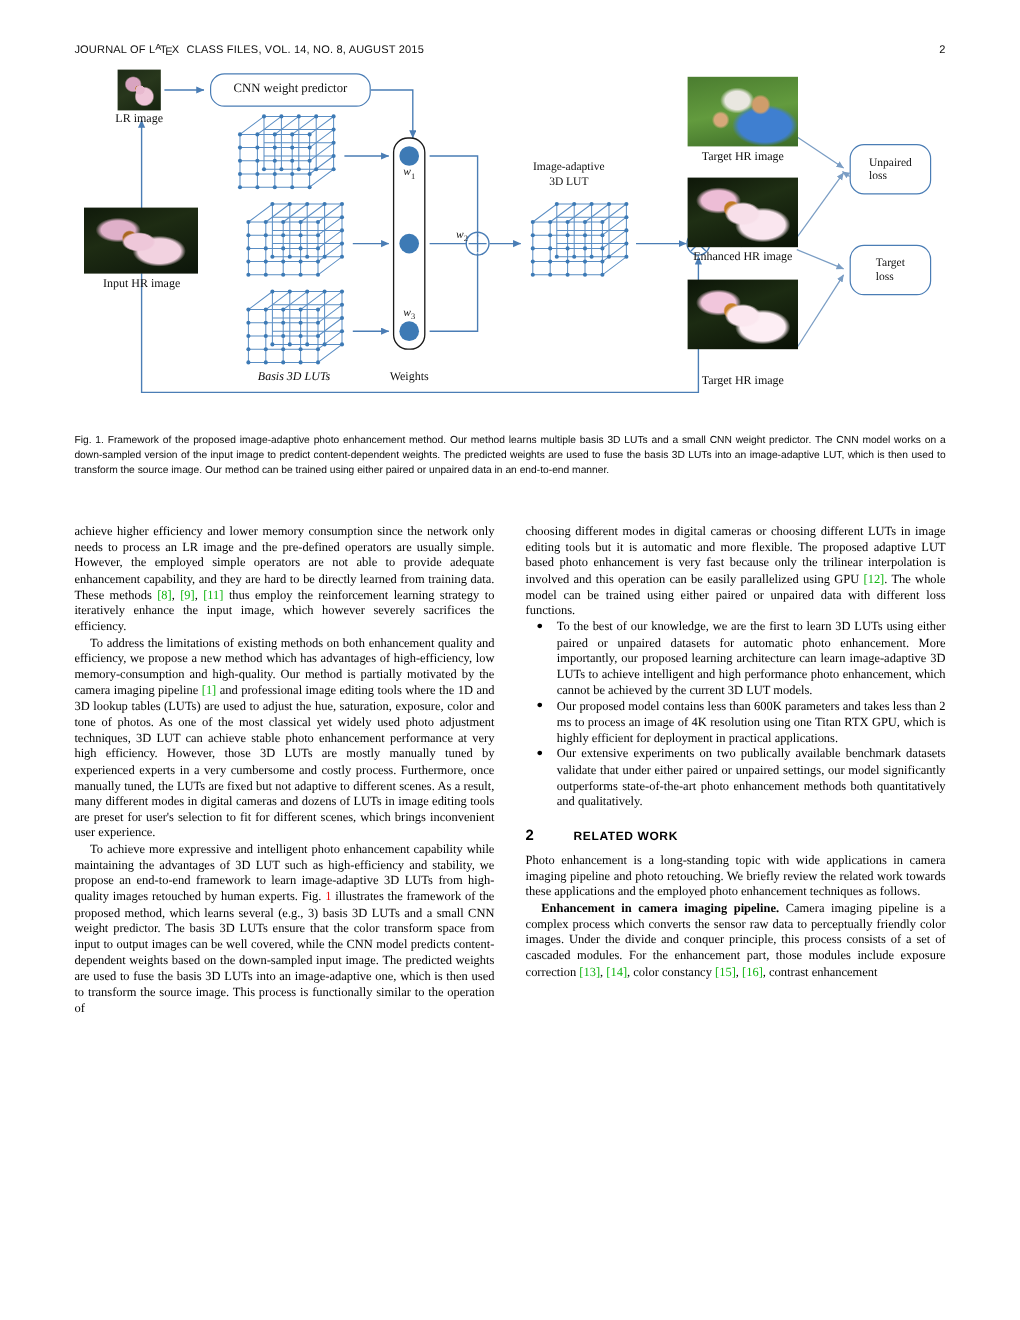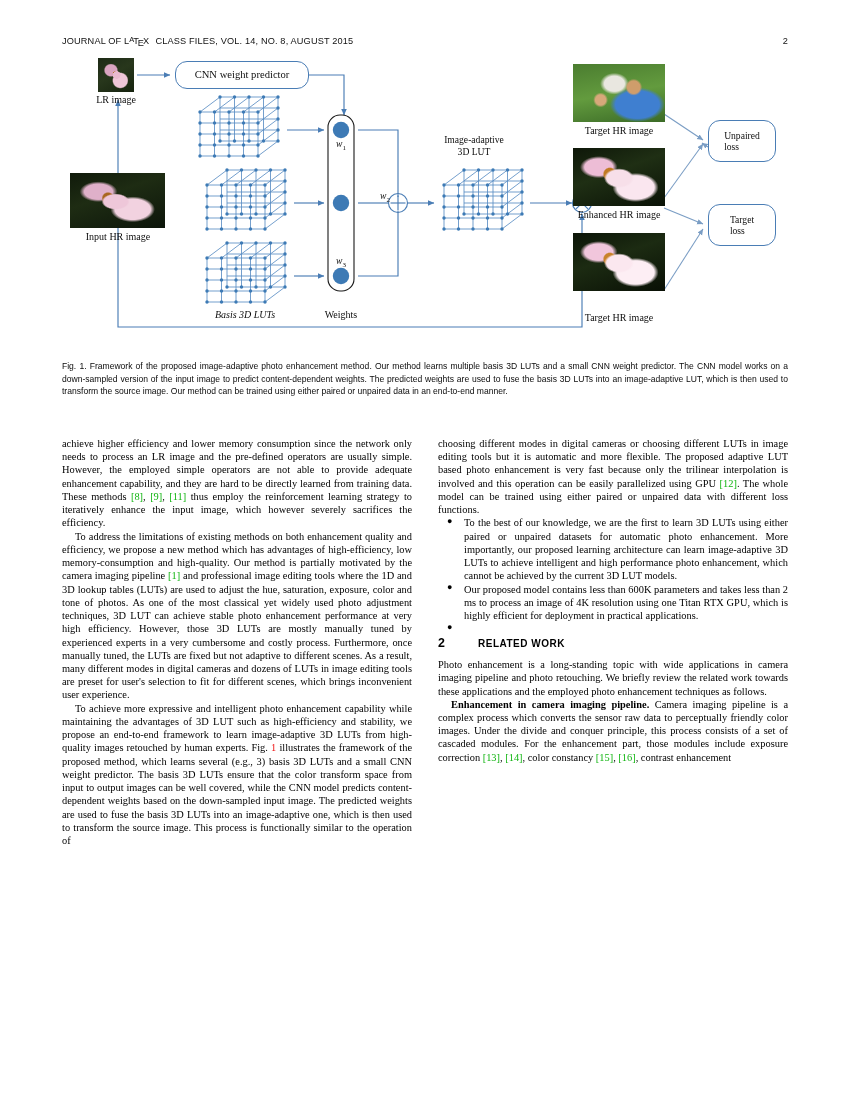--- a/index.html
+++ b/index.html
@@ -470,21 +470,21 @@
       <p><span>To achieve more expressive and intelligent photo enhancement capability while maintaining the advantages of 3D LUT such as high-efficiency and stability, we propose an end-to-end framework to learn image-adaptive 3D LUTs from high-quality images retouched by human experts. Fig. </span><span class="citered">1</span><span> illustrates the framework of the proposed method, which learns several (e.g., 3) basis 3D LUTs and a small CNN weight predictor. The basis 3D LUTs ensure that the color transform space from input to output images can be well covered, while the CNN model predicts content-dependent weights based on the down-sampled input image. The predicted weights are used to fuse the basis 3D LUTs into an image-adaptive one, which is then used to transform the source image. This process is functionally similar to the operation of</span></p>
     </div>
 
     <div class="col">
       <p class="noind"><span>choosing different modes in digital cameras or choosing different LUTs in image editing tools but it is automatic and more flexible. The proposed adaptive LUT based photo enhancement is very fast because only the trilinear interpolation is involved and this operation can be easily parallelized using GPU </span><span class="cite">[12]</span><span>. The whole model can be trained using either paired or unpaired data with different loss functions.</span></p>
 
 
       <ul class="bullets">
         <li><span class="dot">●</span><span>To the best of our knowledge, we are the first to learn 3D LUTs using either paired or unpaired datasets for automatic photo enhancement. More importantly, our proposed learning architecture can learn image-adaptive 3D LUTs to achieve intelligent and high performance photo enhancement, which cannot be achieved by the current 3D LUT models.</span></li>
         <li><span class="dot">●</span><span>Our proposed model contains less than 600K parameters and takes less than 2 ms to process an image of 4K resolution using one Titan RTX GPU, which is highly efficient for deployment in practical applications.</span></li>
-        <li><span class="dot">●</span></li>
+        <li><span class="dot">●</span><span>Our extensive experiments on two publically available benchmark datasets validate that under either paired or unpaired settings, our model significantly outperforms state-of-the-art photo enhancement methods both quantitatively and qualitatively.</span></li>
       </ul>
 
       <div class="sec-head">
         <span class="num">2</span>
         <span class="ttl">RELATED WORK</span>
       </div>
 
       <p class="noind">Photo enhancement is a long-standing topic with wide applications in camera imaging pipeline and photo retouching. We briefly review the related work towards these applications and the employed photo enhancement techniques as follows.</p>
 
       <p><span class="runin">Enhancement in camera imaging pipeline.</span><span> Camera imaging pipeline is a complex process which converts the sensor raw data to perceptually friendly color images. Under the divide and conquer principle, this process consists of a set of cascaded modules. For the enhancement part, those modules include exposure correction </span><span class="cite">[13]</span><span>, </span><span class="cite">[14]</span><span>, color constancy </span><span class="cite">[15]</span><span>, </span><span class="cite">[16]</span><span>, contrast enhancement</span></p>

